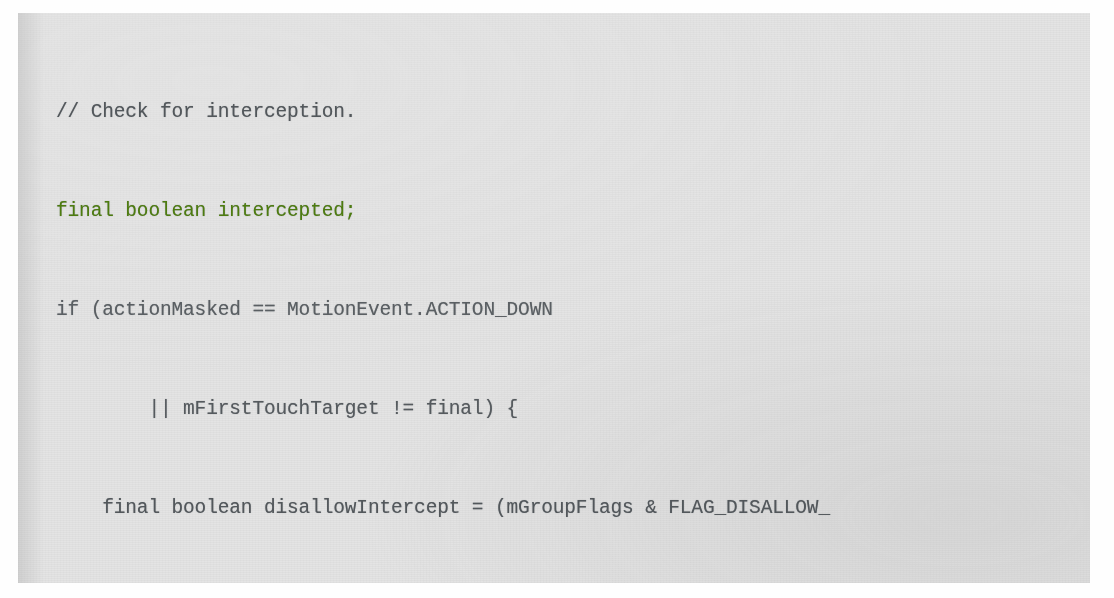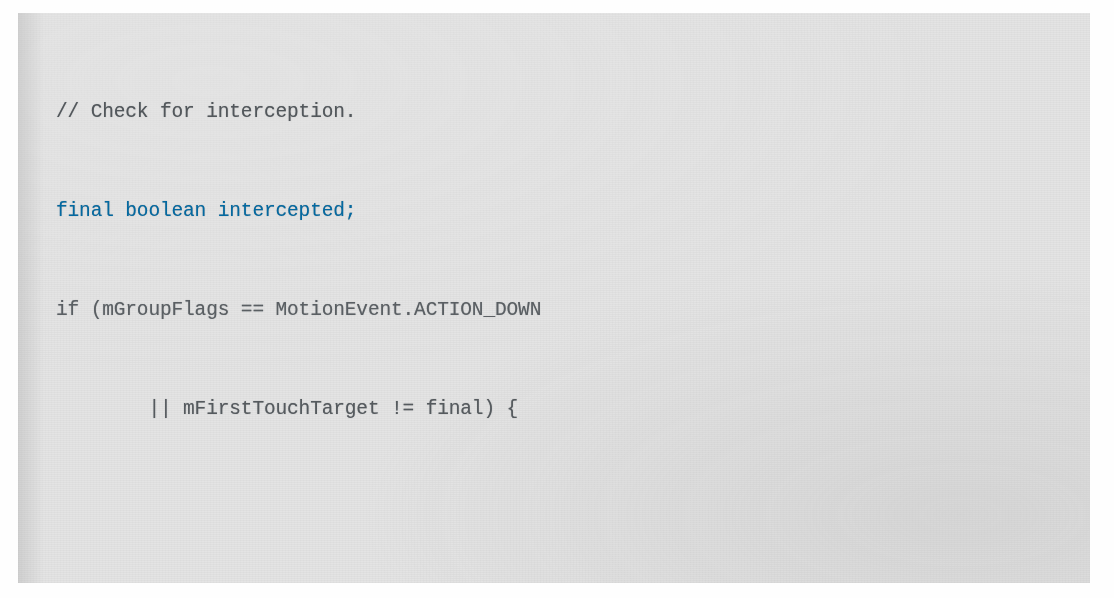--- a/index.html
+++ b/index.html
@@ -78,21 +78,21 @@
   .code-line {
     display: block;
     height: 33px;
     white-space: pre;
     font-family: "Liberation Mono", "DejaVu Sans Mono", monospace;
   }
 
   
   .code-line:nth-child(3n)   { color: #5a5f63; }
   .code-line:nth-child(4n+1) { color: #52575b; }
-  .code-line:nth-child(5n+2) { color: #0369a1; }
+  .code-line:nth-child(5n+2) { color: #4d7c0f; }
 
   
   #page-bottom-margin {
     position: absolute;
     left: 0;
     top: 583px;
     width: 1114px;
     height: 15px;
     background: #fefefe;
   }
@@ -100,22 +100,23 @@
 </head>
 <body>
 
 <div id="scan-page">
 
   <div id="code-panel">
 
     <div id="code-lines">
       <span class="code-line">// Check for interception.</span>
       <span class="code-line">final boolean intercepted;</span>
-      <span class="code-line">if (mGroupFlags == MotionEvent.ACTION_DOWN</span>
+      <span class="code-line">if (actionMasked == MotionEvent.ACTION_DOWN</span>
       <span class="code-line">        || mFirstTouchTarget != final) {</span>
+      <span class="code-line">    final boolean disallowIntercept = (mGroupFlags &amp; FLAG_DISALLOW_</span>
       
       
       
       
       
       
       
       
       
       

